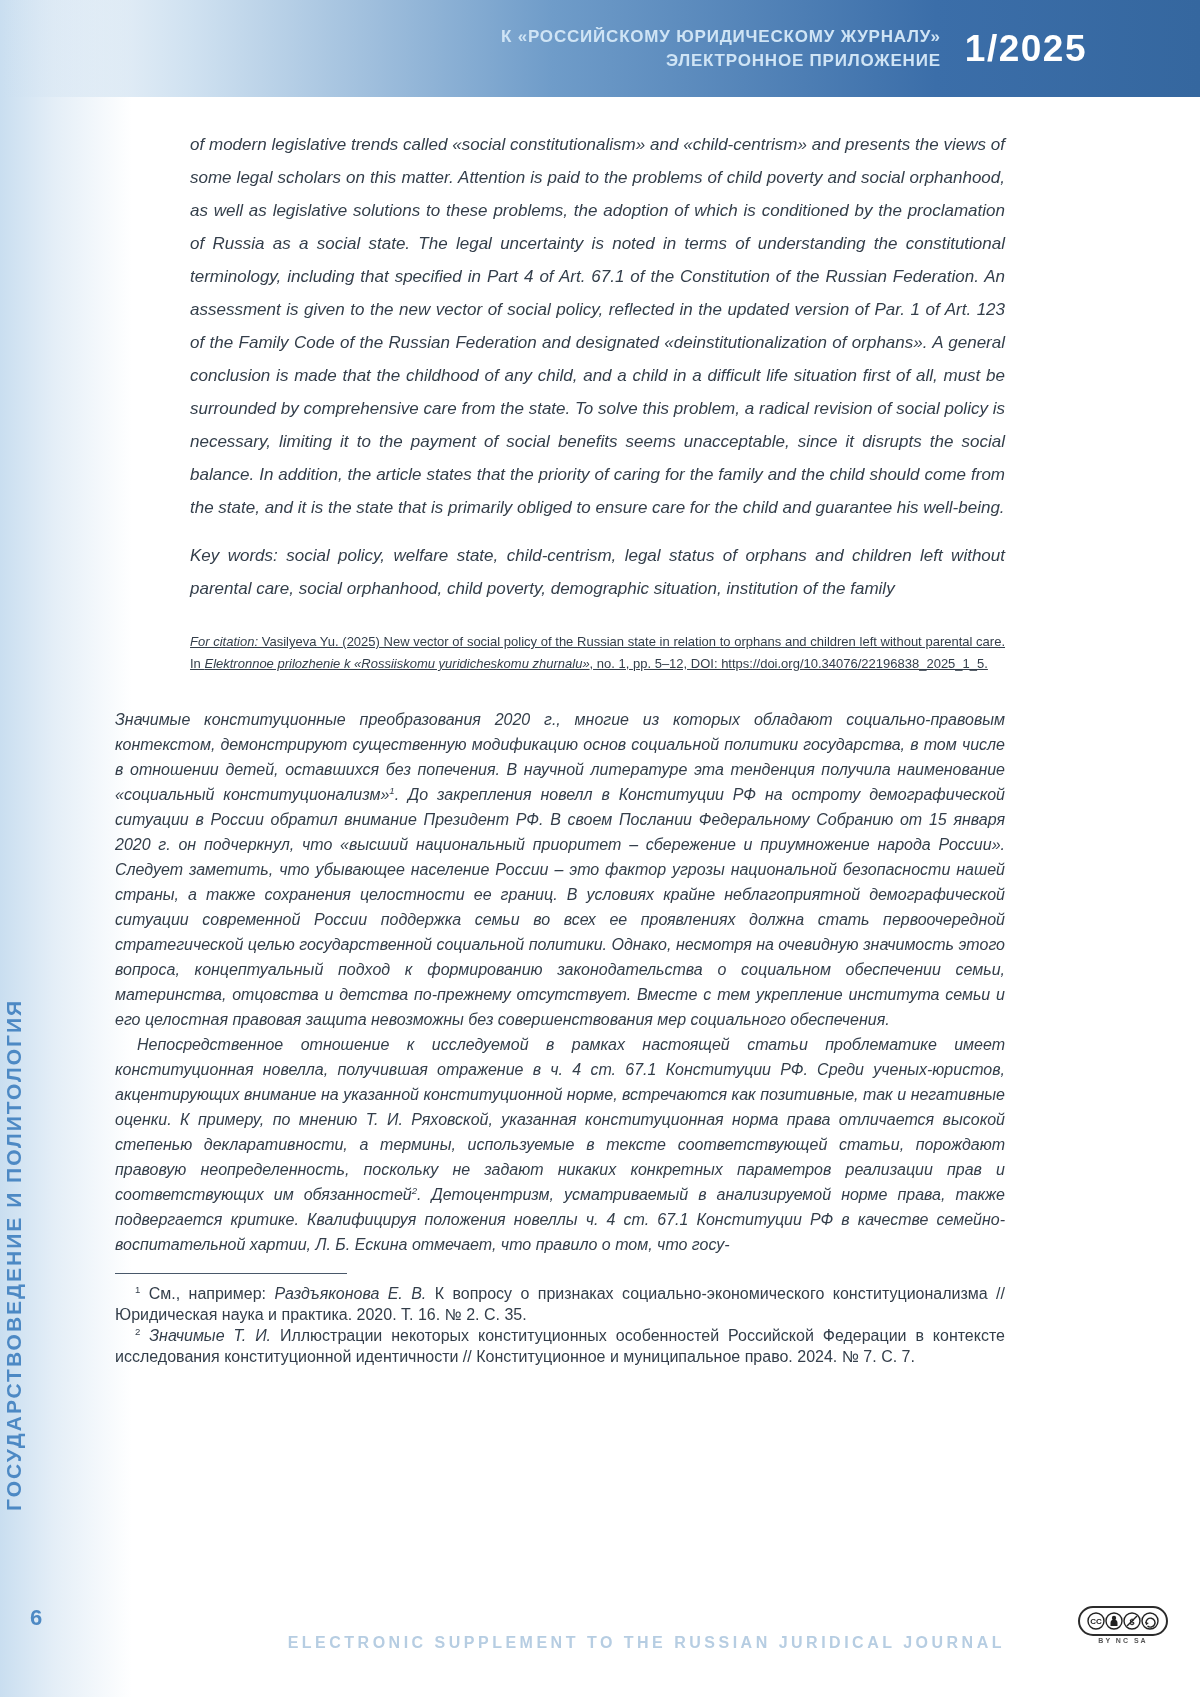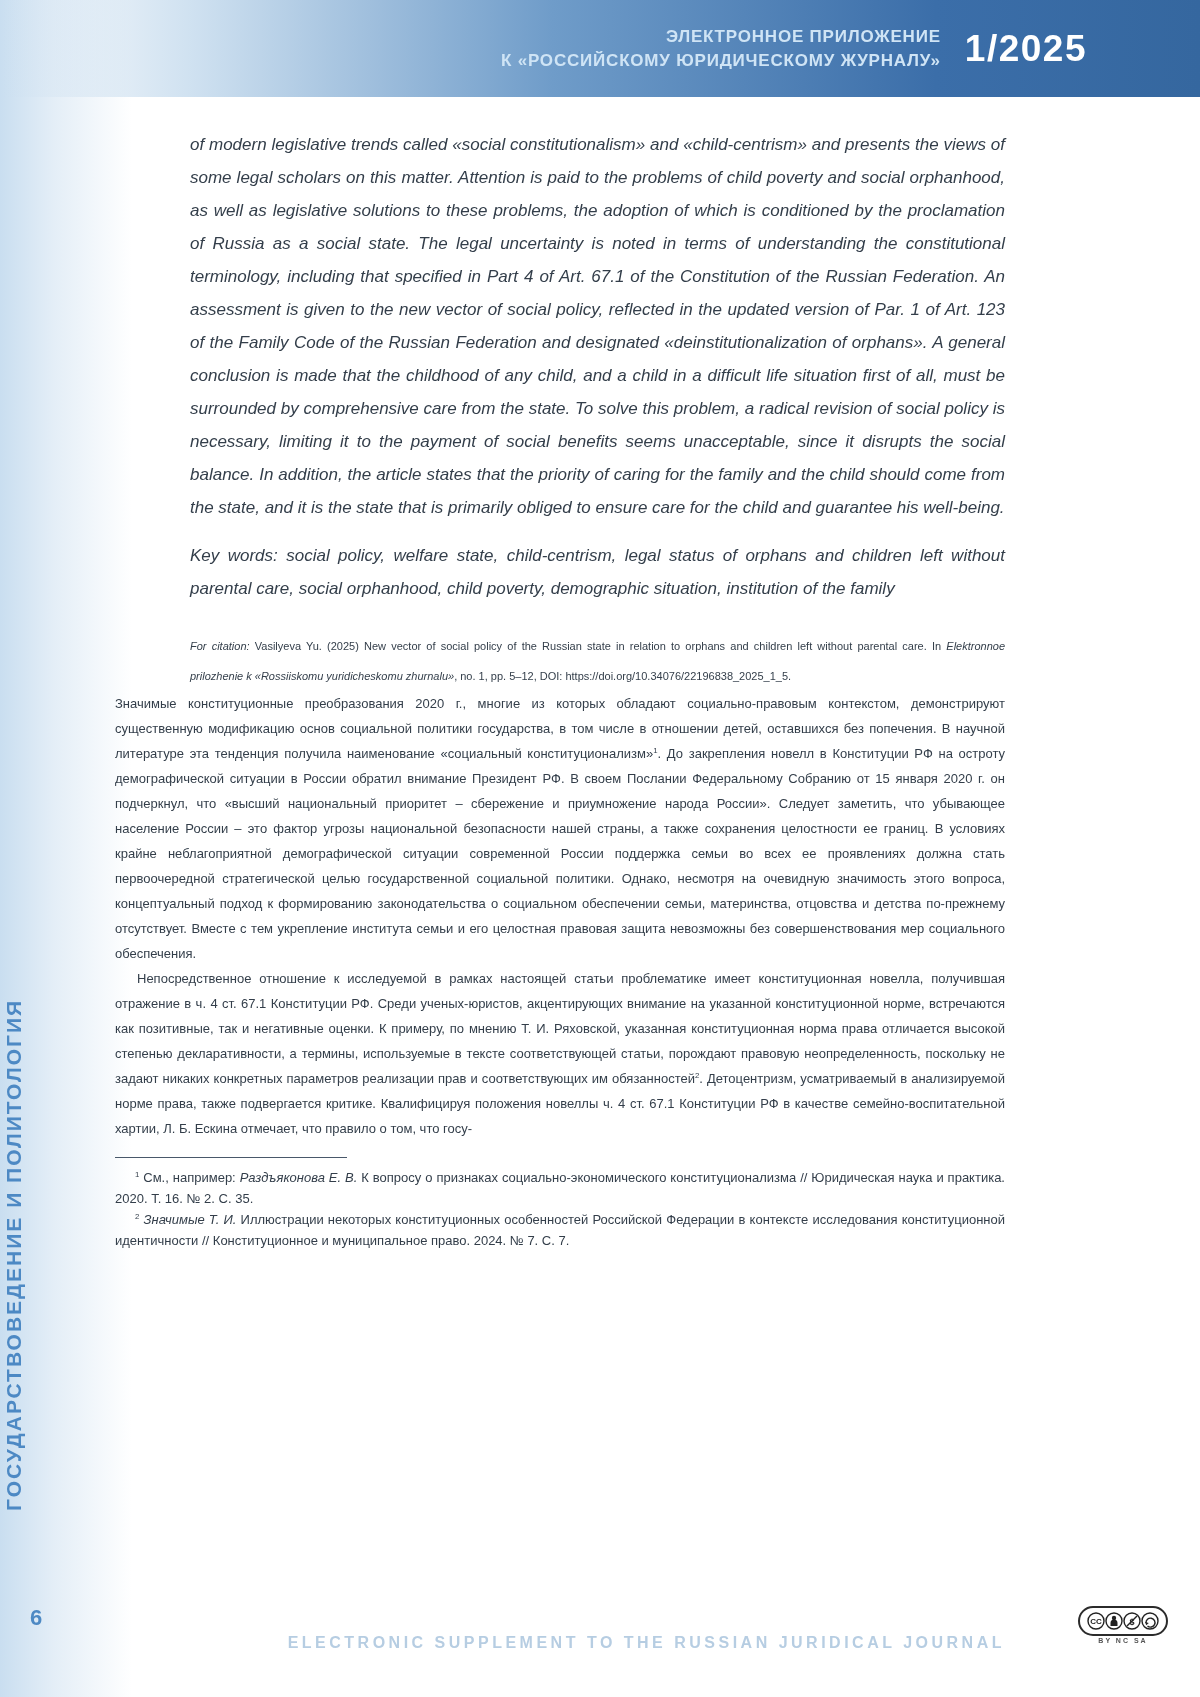--- a/index.html
+++ b/index.html
@@ -34,29 +34,29 @@
   }
   
   .content { position: absolute; left: 115px; top: 128px; width: 890px; }
   .abstract {
     margin: 0 0 0 75px; width: 815px; box-sizing: border-box;
     font-style: italic; font-size: 17px; line-height: 33px; text-align: justify;
   }
   .keywords { margin-top: 15px; }
   .citation {
     margin: 26px 0 0 75px; width: 815px; box-sizing: border-box;
-    font-size: 11px; line-height: 30px; text-align: justify;
+    font-size: 13px; line-height: 22px; text-align: justify; text-decoration: underline;
   }
   .italic { font-style: italic; }
-  .body-text { font-size: 13px; line-height: 25px; text-align: justify; }
+  .body-text { margin-top: 32px; font-size: 16px; line-height: 25px; text-align: justify; font-style: italic; }
   .para { margin: 0; }
   .para.indent { text-indent: 22px; }
   sup { font-size: 0.6em; line-height: 0; vertical-align: super; }
   
-  .footnotes { margin-top: 16px; font-size: 13px; line-height: 21px; text-align: justify; }
+  .footnotes { margin-top: 16px; font-size: 16px; line-height: 21px; text-align: justify; }
   .fn-divider { width: 232px; border-top: 1.5px solid #49586a; margin-bottom: 9px; }
   .footnote { margin: 0; text-indent: 20px; }
   
   .page-number { position: absolute; left: 30px; top: 1605px; font-size: 22px; font-weight: bold; color: #4d89c4; }
   .running-title {
     position: absolute; right: 195px; top: 1634px;
     font-size: 16px; font-weight: bold; letter-spacing: 3.5px;
     color: #b6cde2; white-space: nowrap;
   }
   .cc-badge { position: absolute; right: 32px; top: 1606px; text-align: center; }
@@ -66,22 +66,22 @@
   }
   .cc-letters { font-size: 7px; letter-spacing: 2px; color: #555; margin-top: 1px; font-weight: bold; }
 </style>
 </head>
 <body>
 
 <div class="page">
 
   <header class="header">
     <div class="header-title">
+      <div>К «РОССИЙСКОМУ ЮРИДИЧЕСКОМУ ЖУРНАЛУ»</div>
       <div>ЭЛЕКТРОННОЕ ПРИЛОЖЕНИЕ</div>
-      <div>К «РОССИЙСКОМУ ЮРИДИЧЕСКОМУ ЖУРНАЛУ»</div>
     </div>
     <div class="header-issue">1/2025</div>
   </header>
 
   <div class="sidebar-label">ГОСУДАРСТВОВЕДЕНИЕ И ПОЛИТОЛОГИЯ</div>
 
   <main class="content">
 
     <p class="abstract">of modern legislative trends called «social constitutionalism» and «child-centrism» and presents the views of some legal scholars on this matter. Attention is paid to the problems of child poverty and social orphanhood, as well as legislative solutions to these problems, the adoption of which is conditioned by the proclamation of Russia as a social state. The legal uncertainty is noted in terms of understanding the constitutional terminology, including that specified in Part 4 of Art. 67.1 of the Constitution of the Russian Federation. An assessment is given to the new vector of social policy, reflected in the updated version of Par. 1 of Art. 123 of the Family Code of the Russian Federation and designated «deinstitutionalization of orphans». A general conclusion is made that the childhood of any child, and a child in a difficult life situation first of all, must be surrounded by comprehensive care from the state. To solve this problem, a radical revision of social policy is necessary, limiting it to the payment of social benefits seems unacceptable, since it disrupts the social balance. In addition, the article states that the priority of caring for the family and the child should come from the state, and it is the state that is primarily obliged to ensure care for the child and guarantee his well-being.</p>
 

